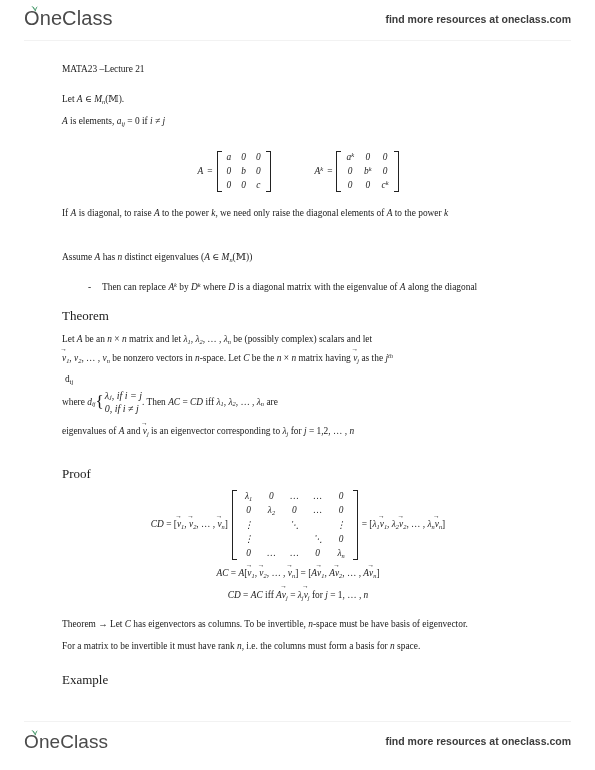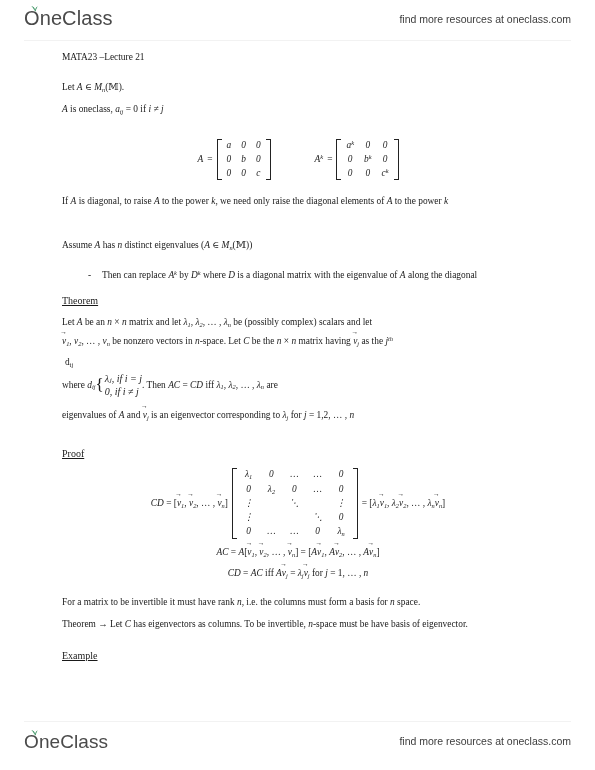--- a/index.html
+++ b/index.html
@@ -45,20 +45,21 @@
     width: 9px;
     height: 8px;
   }
   .header-tagline, .footer-tagline {
     font-family: "Liberation Sans", "DejaVu Sans", sans-serif;
     font-size: 10.5px;
     color: #3c3c3c;
     line-height: 1;
     padding-top: 6px;
     white-space: nowrap;
+    font-weight: bold;
   }
   .header-rule {
     position: absolute;
     top: 40px; left: 24px; right: 24px;
     height: 1px;
     background: #f2f2f2;
   }
 
   
   .page-footer {
@@ -75,36 +76,35 @@
     bottom: 48px; left: 24px; right: 24px;
     height: 1px;
     background: #f2f2f2;
   }
   .page-footer .brand-logo .logo-text { font-size: 19px; }
   .page-footer .footer-tagline { padding-top: 0; }
 
   
   .doc-body {
     position: absolute;
-    top: 50px;
+    top: 62px;
     left: 62px;
     width: 472px;
     font-size: 9.4px;
     line-height: 1.62;
   }
   .doc-line { margin: 0 0 7px 0; }
   .doc-line.tight { margin-bottom: 3px; }
   .spacer-sm { height: 8px; }
   .spacer-md { height: 16px; }
   .spacer-lg { height: 22px; }
 
   .heading-ul {
-    text-decoration: underline;
     margin: 0 0 6px 0;
-    font-size: 10px;
+    font-size: 13px;
   }
 
   
   .bullet-dash {
     margin: 0 0 2px 0;
     padding-left: 40px;
     position: relative;
     line-height: 1.6;
   }
   .bullet-dash::before {
@@ -220,21 +220,21 @@
 
   <p class="doc-line">MATA23 –Lecture 21</p>
 
   <div class="spacer-sm"></div>
 
   <p class="doc-line">
     <span class="math-up">Let </span><span class="math">A</span><span class="math-up"> ∈ </span><span class="math">M</span><sub class="math">n</sub><span class="math-up">(𝕄).</span>
   </p>
 
   <p class="doc-line">
-    <span class="math">A</span><span class="math-up"> is oneclass, </span><span class="math">a</span><sub class="math">ij</sub><span class="math-up"> = 0 if </span><span class="math">i</span><span class="math-up"> ≠ </span><span class="math">j</span>
+    <span class="math">A</span><span class="math-up"> is elements, </span><span class="math">a</span><sub class="math">ij</sub><span class="math-up"> = 0 if </span><span class="math">i</span><span class="math-up"> ≠ </span><span class="math">j</span>
   </p>
 
   <div class="spacer-sm"></div>
 
   
   <div class="eq-block">
     <div class="eq-group">
 
       <div class="eq-row">
         <span class="math">A</span>
@@ -407,25 +407,25 @@
 
   <div class="eq-row">
     <span class="inline-eq">
       <span class="math">CD</span><span class="math-up"> = </span><span class="math">AC</span><span class="math-up"> iff </span><span class="math">A</span><span class="vec">v</span><sub class="math">j</sub><span class="math-up"> = </span><span class="math">λ</span><sub class="math">j</sub><span class="vec">v</span><sub class="math">j</sub><span class="math-up"> for </span><span class="math">j</span><span class="math-up"> = 1, … , </span><span class="math">n</span>
     </span>
   </div>
 
   <div class="spacer-sm"></div>
 
   <p class="doc-line">
+    <span class="math-up">Theorem → Let </span><span class="math">C</span><span class="math-up"> has eigenvectors as columns. To be invertible, </span><span class="math">n</span><span class="math-up">-space must be have basis of eigenvector.</span>
+  </p>
+
+  <p class="doc-line">
     <span class="math-up">For a matrix to be invertible it must have rank </span><span class="math">n</span><span class="math-up">, i.e. the columns must form a basis for </span><span class="math">n</span><span class="math-up"> space.</span>
-  </p>
-
-  <p class="doc-line">
-    <span class="math-up">Theorem → Let </span><span class="math">C</span><span class="math-up"> has eigenvectors as columns. To be invertible, </span><span class="math">n</span><span class="math-up">-space must be have basis of eigenvector.</span>
   </p>
 
   <div class="spacer-sm"></div>
 
   <p class="heading-ul">Example</p>
 
 </div>
 
 <div class="footer-rule"></div>
 <div class="page-footer">

